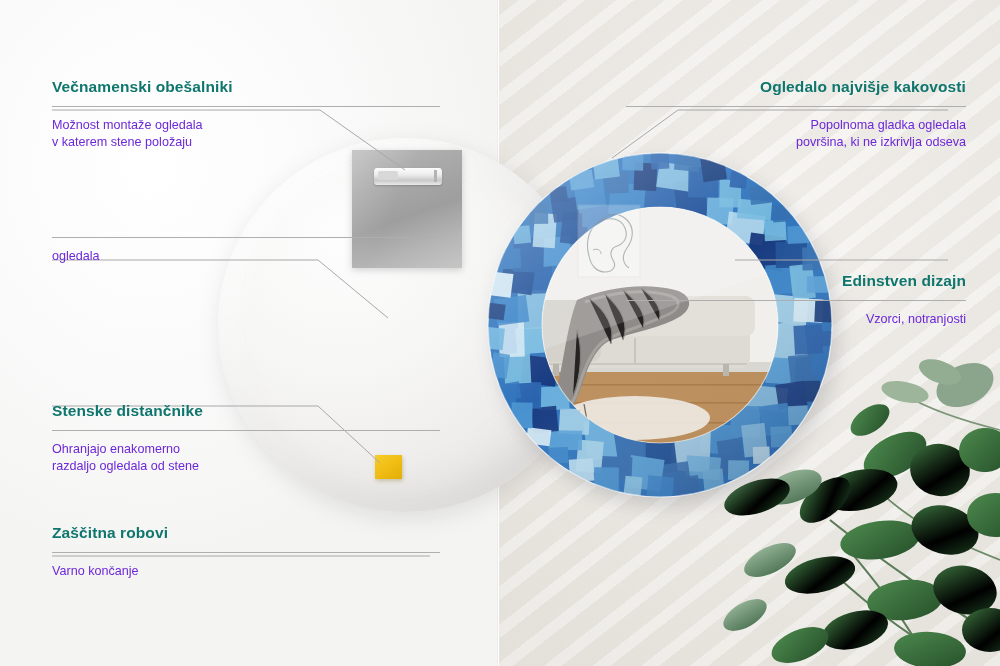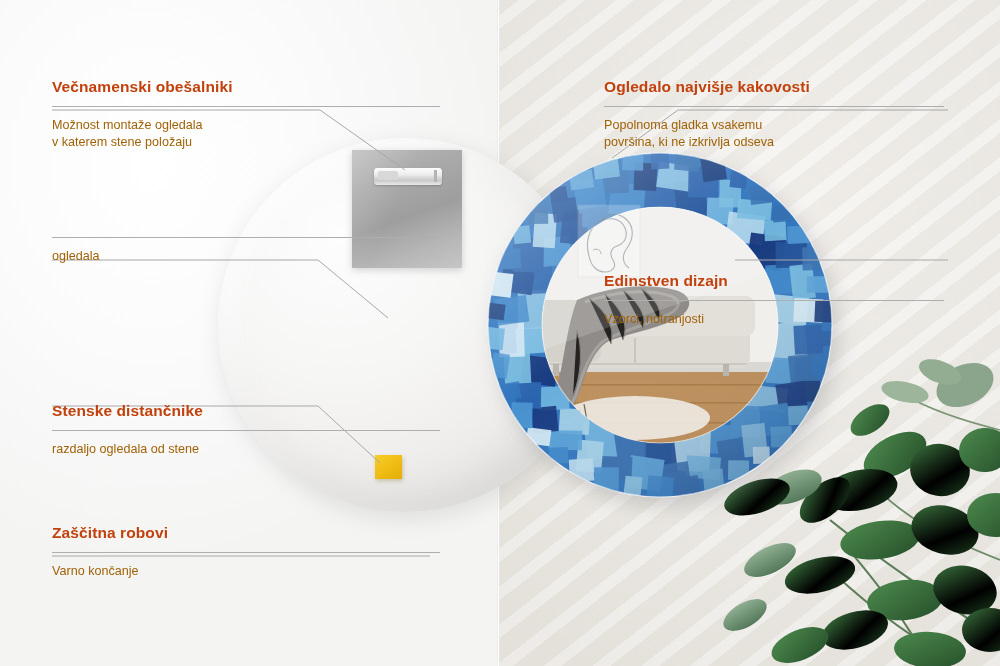--- a/index.html
+++ b/index.html
@@ -84,31 +84,31 @@
     box-shadow:1px 2px 4px rgba(120,100,20,.30);
   }
 
   
   .mirror { position:absolute; left:485px; top:150px; width:350px; height:350px; }
   .mirror svg { display:block; width:350px; height:350px; overflow:visible; }
 
   
   .callout { position:absolute; }
   .callout h3 {
-    font-size:15.5px; font-weight:bold; color:#c2410c;
+    font-size:15.5px; font-weight:bold; color:#0f766e;
     letter-spacing:.1px; line-height:1.2;
   }
   .callout .rule {
     height:1px; background:#aeaeae; margin:9px 0 10px 0;
   }
   .callout p {
-    font-size:12.6px; color:#a16207; line-height:1.42; font-weight:400;
+    font-size:12.6px; color:#6d28d9; line-height:1.42; font-weight:400;
   }
   .callout.left { left:52px; width:388px; text-align:left; }
-  .callout.right { right:56px; width:340px; text-align:left; }
+  .callout.right { right:34px; width:340px; text-align:right; }
 
   .c1 { top:78px; }
   .c2 { top:228px; }
   .c3 { top:374px;margin-top:28px; }
   .c4 { top:524px; }
   .r1 { top:78px; }
   .r2 { top:228px;margin-top:44px; }
 
   
   .leaders { position:absolute; inset:0; pointer-events:none; }
@@ -403,33 +403,34 @@
   </div>
 
   <div class="callout left c2">
     <div class="rule"></div>
     <p>ogledala</p>
   </div>
 
   <div class="callout left c3">
     <h3>Stenske distančnike</h3>
     <div class="rule"></div>
+    <p>Ohranjajo enakomerno</p>
     <p>razdaljo ogledala od stene</p>
   </div>
 
   <div class="callout left c4">
     <h3>Zaščitna robovi</h3>
     <div class="rule"></div>
     <p>Varno končanje</p>
   </div>
 
   <div class="callout right r1">
     <h3>Ogledalo najvišje kakovosti</h3>
     <div class="rule"></div>
-    <p>Popolnoma gladka vsakemu</p>
+    <p>Popolnoma gladka ogledala</p>
     <p>površina, ki ne izkrivlja odseva</p>
   </div>
 
   <div class="callout right r2">
     <h3>Edinstven dizajn</h3>
     <div class="rule"></div>
     <p>Vzorci, notranjosti</p>
   </div>
 
 </div>

